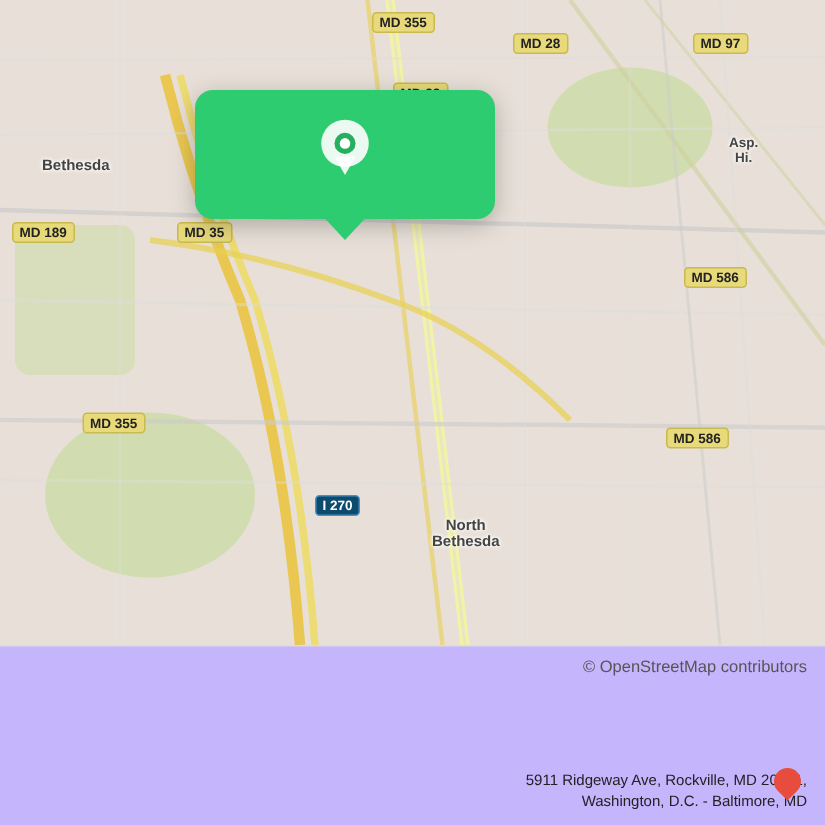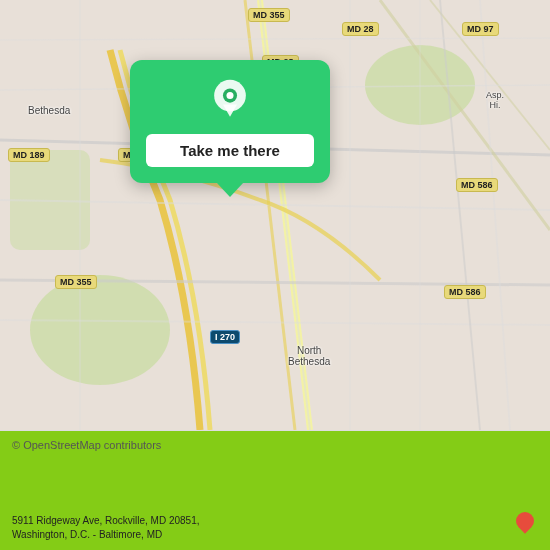--- a/index.html
+++ b/index.html
@@ -84,26 +84,27 @@
       margin-top: 4px;
     }
 
     
     .bottom-bar {
       position: absolute;
       bottom: 0;
       left: 0;
       width: 100%;
       height: 120px;
-      background: #84cc16;
+      background: #c4b5fd;
       border-top: 1px solid #ddd;
       display: flex;
       flex-direction: column;
       justify-content: space-between;
       padding: 8px 12px 8px 12px;
+      text-align: right;
     }
 
     .openstreetmap-credit {
       font-size: 11px;
       color: #555;
       margin-bottom: 2px;
     }
 
     .address-text {
       font-size: 10px;
@@ -139,21 +140,21 @@
       padding: 1px 4px;
       color: #222;
       white-space: nowrap;
     }
 
     
     .place-label {
       position: absolute;
       font-size: 10px;
       color: #444;
-      font-weight: 400;
+      font-weight: 700;
       text-shadow: 0 0 3px white, 0 0 3px white;
     }
   </style>
 </head>
 <body>
 
 <div class="container">
 
   <div class="map-area">
 
@@ -210,21 +211,20 @@
 
     <div class="popup-card">
 
       <svg class="pin-icon" viewBox="0 0 44 50" xmlns="http://www.w3.org/2000/svg">
         <circle cx="22" cy="20" r="18" fill="white" opacity="0.9"></circle>
         <circle cx="22" cy="20" r="8" fill="#27ae60"></circle>
         <circle cx="22" cy="20" r="4" fill="white"></circle>
         <polygon points="22,44 14,30 30,30" fill="white" opacity="0.9"></polygon>
       </svg>
 
-      <button class="take-me-btn">Take me there</button>
     </div>
 
   </div>
 
   <div class="bottom-bar">
     <span class="openstreetmap-credit">© OpenStreetMap contributors</span>
     <div class="address-text">
       5911 Ridgeway Ave, Rockville, MD 20851,<br>Washington, D.C. - Baltimore, MD
     </div>
 

